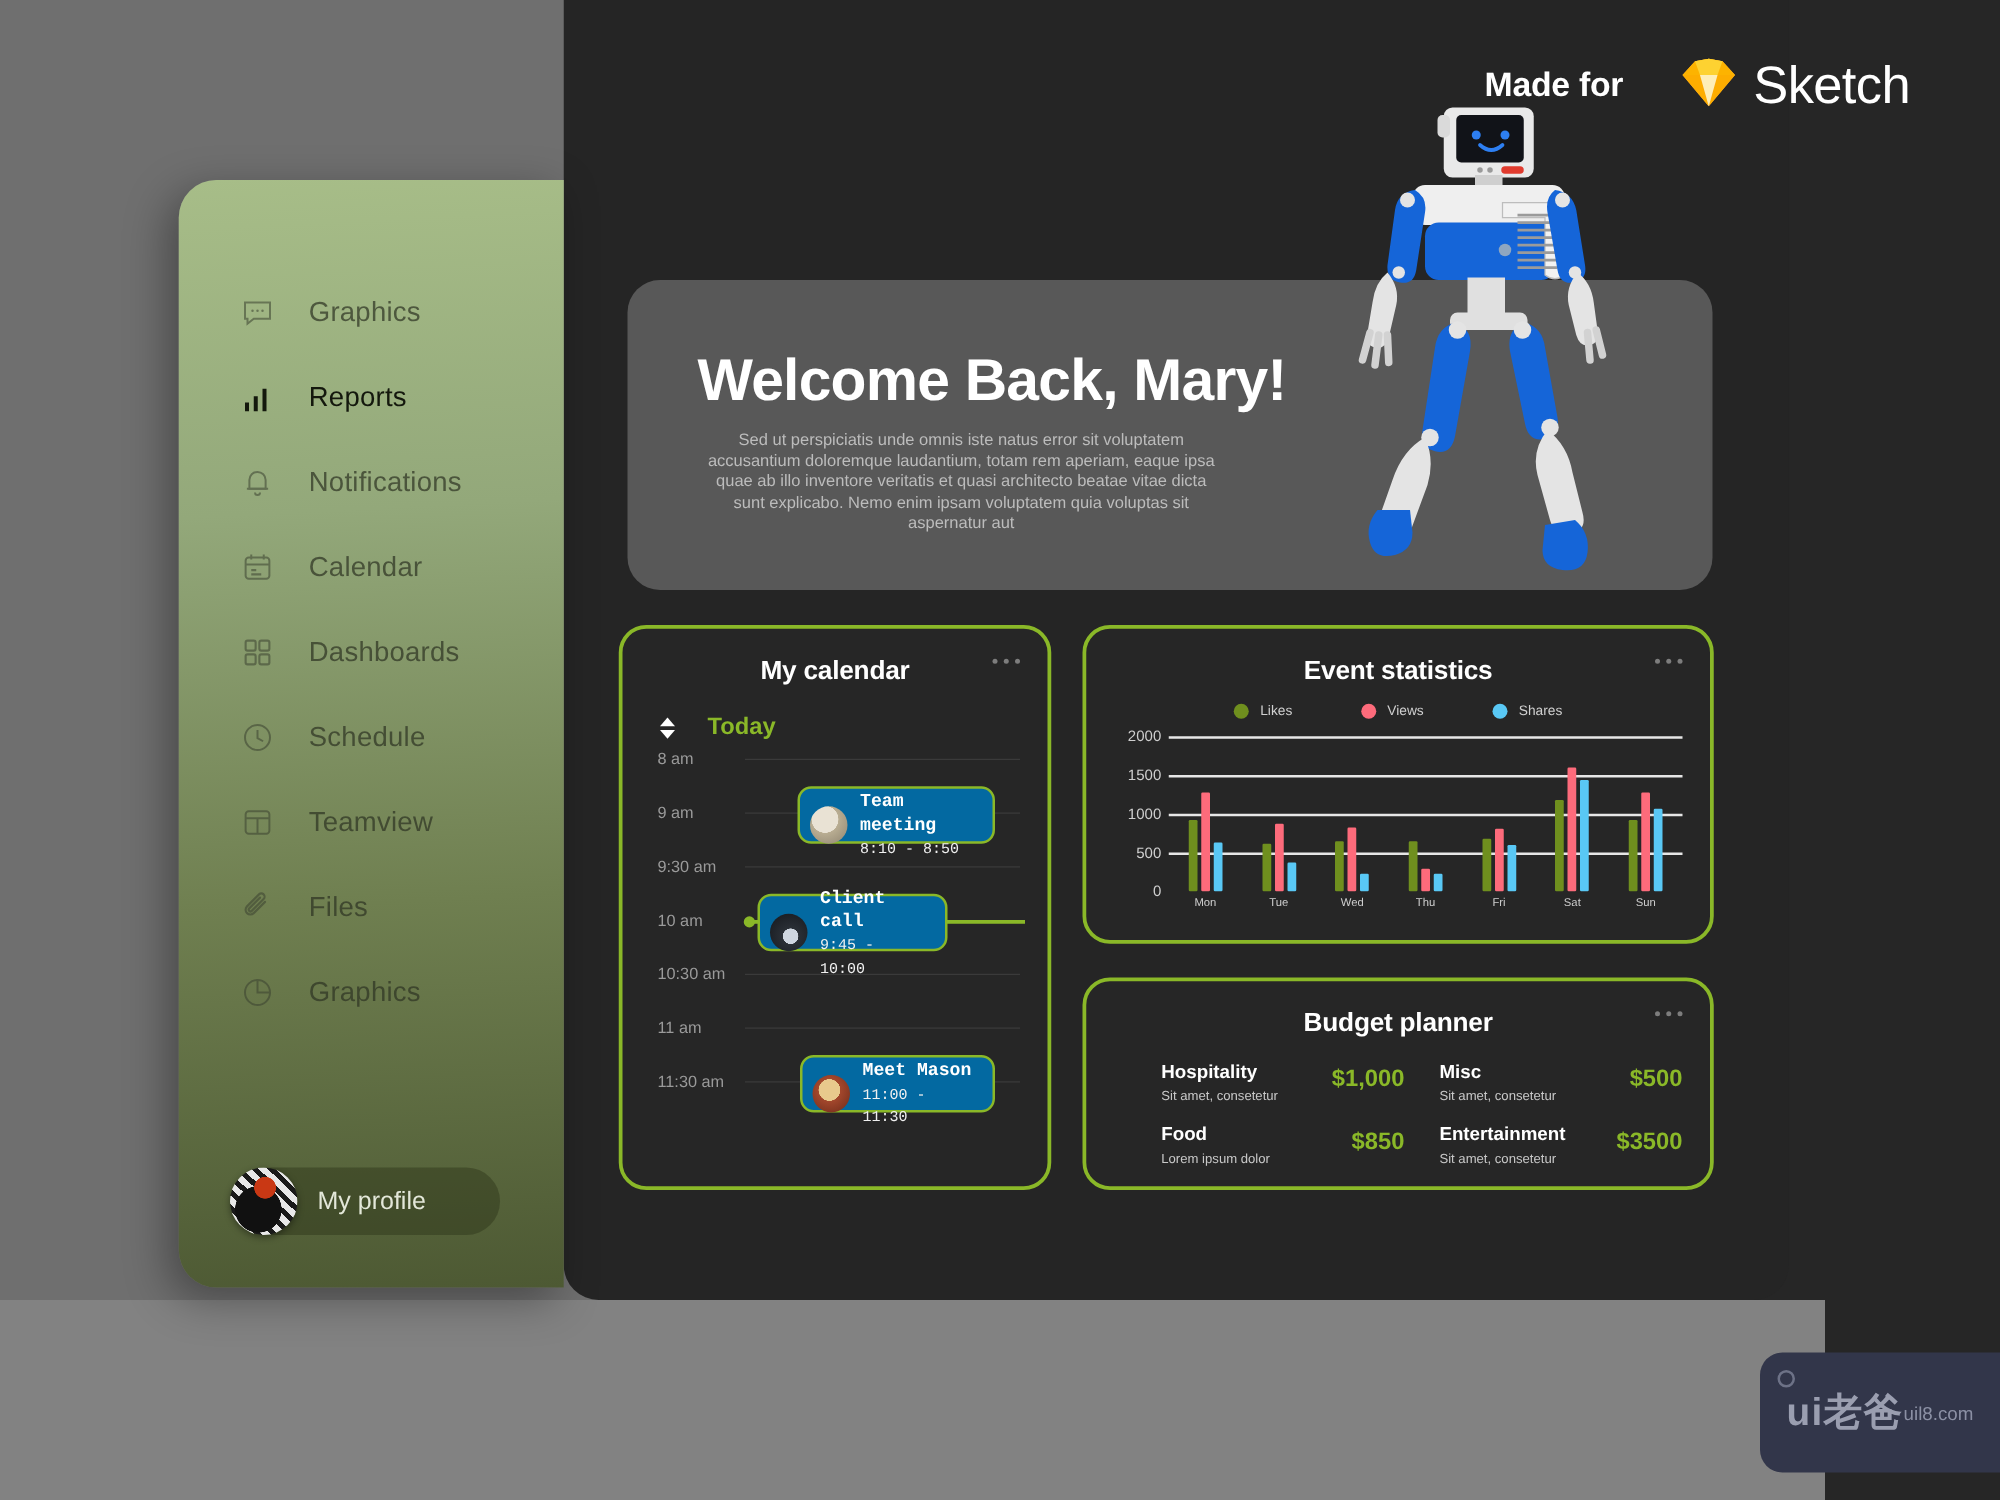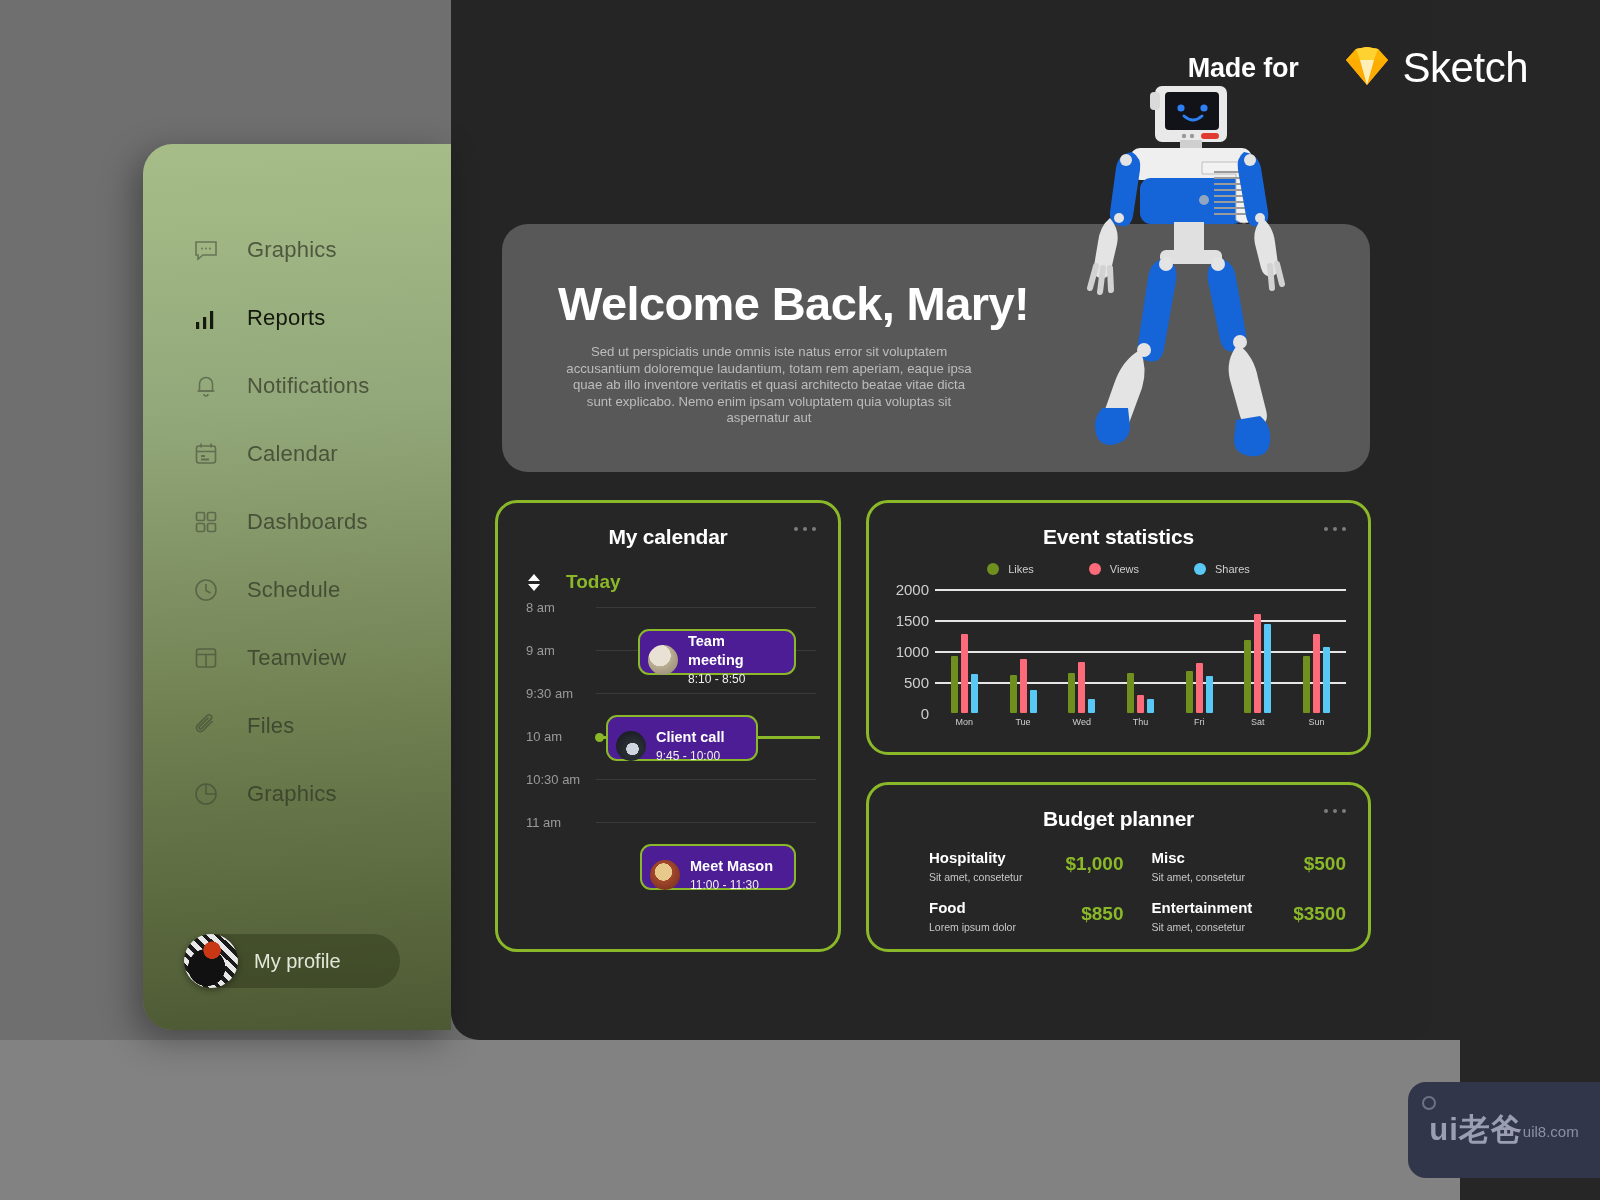--- a/index.html
+++ b/index.html
@@ -135,22 +135,22 @@
   .slot-time {
     position: absolute; left: 28px; top: 0; transform: translateY(-50%);
     color: #9a9a9a; font-size: 13px; white-space: nowrap;
   }
   .slot-line {
     position: absolute; left: 98px; right: 22px; top: 0; height: 1px;
     background: #3a3a3a;
   }
   .event {
     position: absolute; display: flex; align-items: center; gap: 10px;
-    background: #4c1d95; border: 2px solid #8ab828; border-radius: 11px;
-    padding: 23px 16px 7px 8px; height: 46px;
+    background: #0369a1; border: 2px solid #8ab828; border-radius: 11px;
+    padding: 23px 16px 7px 8px; height: 46px; font-family: Liberation Mono, monospace;
   }
   .event-av { width: 30px; height: 30px; border-radius: 50%; flex: none; }
   .ev1 .event-av { background: radial-gradient(circle at 40% 35%, #e9e2d4 0 40%, #b9ad92 41%, #8e8470 100%); }
   .ev2 .event-av { background: radial-gradient(circle at 55% 60%, #cfd6e0 0 25%, #2a2f36 26%, #14171c 100%); }
   .ev3 .event-av { background: radial-gradient(circle at 45% 40%, #e8c98c 0 35%, #a3472c 36%, #6d2a18 100%); }
   .event-txt { line-height: 1.15; }
   .event-name { color: #fff; font-size: 14.5px; font-weight: bold; }
   .event-time { color: #f0f0f0; font-size: 12px; }
   .now-dot { position: absolute; width: 9px; height: 9px; border-radius: 50%; background: #8ab828; }
   .now-line-l { position: absolute; height: 3px; background: #8ab828; }
@@ -158,21 +158,21 @@
 
   
   #stats-card { left: 866px; top: 500px; width: 505px; height: 255px; }
   .legend { display: flex; justify-content: center; gap: 55px; margin-top: 14px; text-align: center; }
   .legend-item { display: flex; align-items: center; gap: 9px; }
   .legend-dot { width: 12px; height: 12px; border-radius: 50%; display: block; }
   .legend-label { color: #cfcfcf; font-size: 11px; }
 
   .chart { position: relative; margin: 14px 0 0 0; height: 150px; }
   .y-axis { position: absolute; left: 20px; top: 0; width: 40px; height: 124px; }
-  .y-tick { position: absolute; right: 0; transform: translateY(-50%); color: #cfcfcf; font-size: 15px; }
+  .y-tick { position: absolute; right: 0; transform: translateY(-50%); color: #cfcfcf; font-size: 12px; }
   .grid { position: absolute; left: 66px; right: 22px; top: 0; height: 124px; }
   .grid-line { position: absolute; left: 0; right: 0; height: 1.5px; background: #e6e6e6; }
   .plot { position: absolute; left: 66px; right: 22px; top: 0; height: 124px;
           display: flex; align-items: flex-end; justify-content: space-around; }
   .group { display: flex; align-items: flex-end; gap: 3px; height: 100%; }
   .bar { width: 7px; border-radius: 1px; }
   .x-axis { position: absolute; left: 66px; right: 22px; top: 128px;
             display: flex; justify-content: space-around; }
   .x-tick { color: #cfcfcf; font-size: 9px; width: 46px; text-align: center; }
 
@@ -426,20 +426,24 @@
         <span class="slot-line"></span>
       </div>
       <div class="slot">
         <span class="slot-time">10:30 am</span>
         <span class="slot-line"></span>
       </div>
       <div class="slot">
         <span class="slot-time">11 am</span>
         <span class="slot-line"></span>
       </div>
+      <div class="slot">
+        <span class="slot-time">11:30 am</span>
+        <span class="slot-line"></span>
+      </div>
 
       <div class="now-dot" style="left:97px; top:126px;"></div>
       <div class="now-line-l" style="left:103px; top:129px; width:12px;"></div>
       <div class="now-line-r" style="left:256px; top:129px; width:66px;"></div>
 
       <div class="event ev1" style="left:140px; top:22px; width:158px;">
         <span class="event-av"></span>
         <span class="event-txt">
           <span class="event-name">Team meeting</span><br>
           <span class="event-time">8:10 - 8:50</span>

